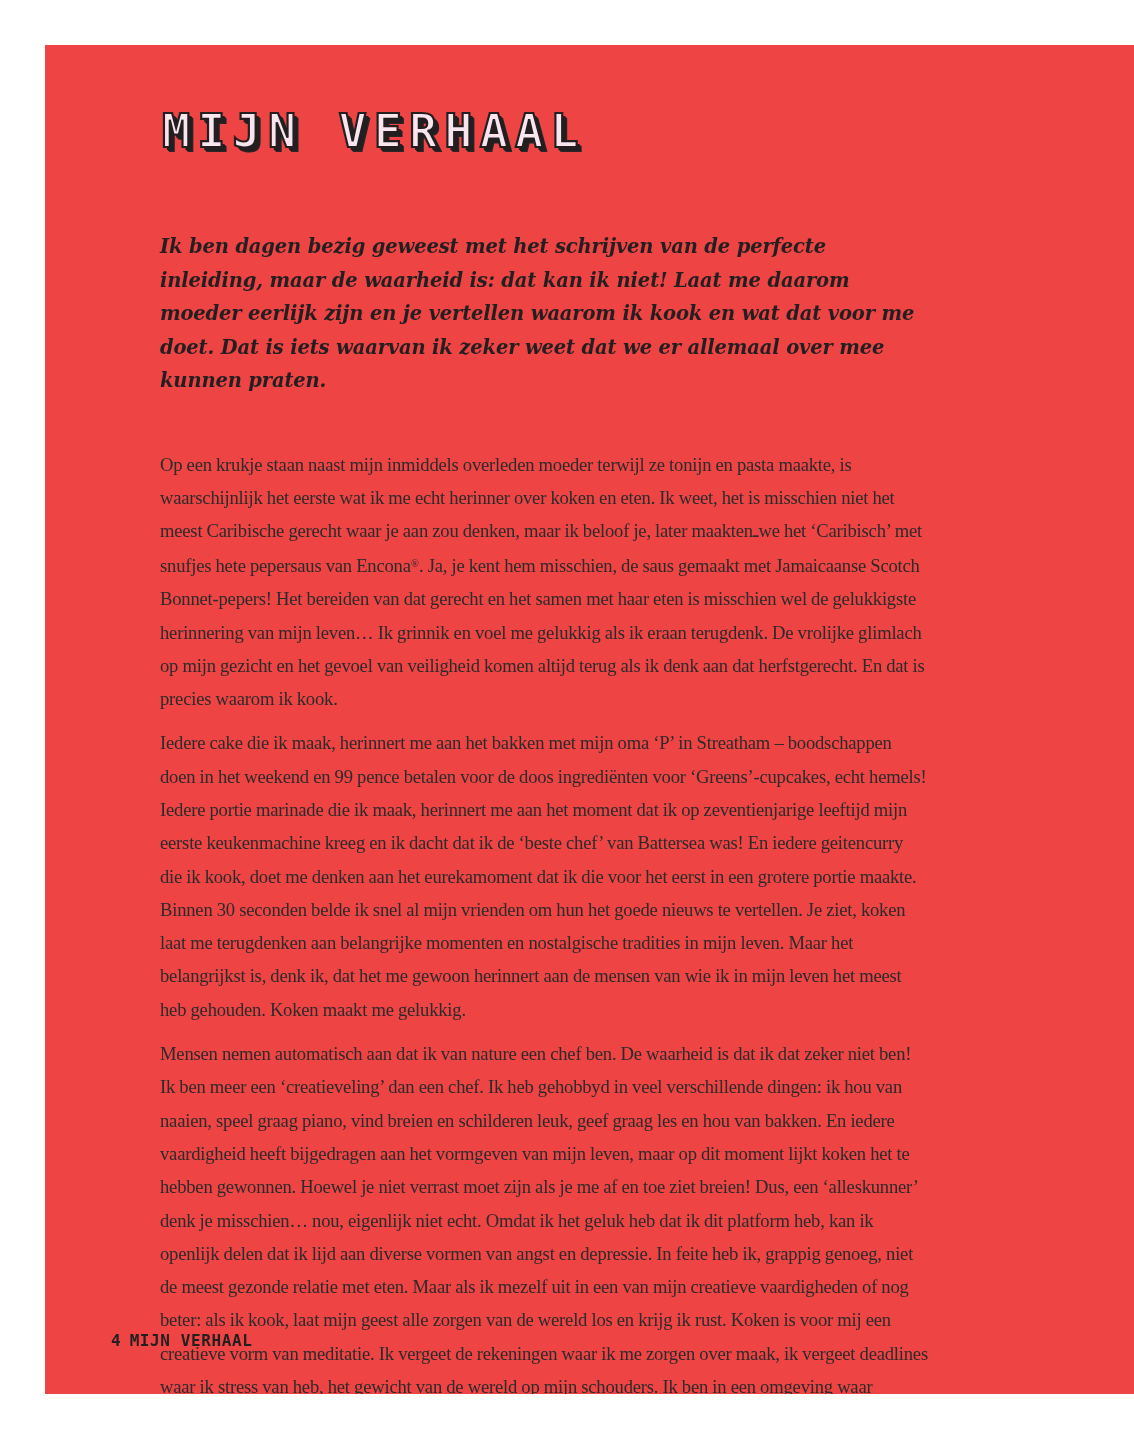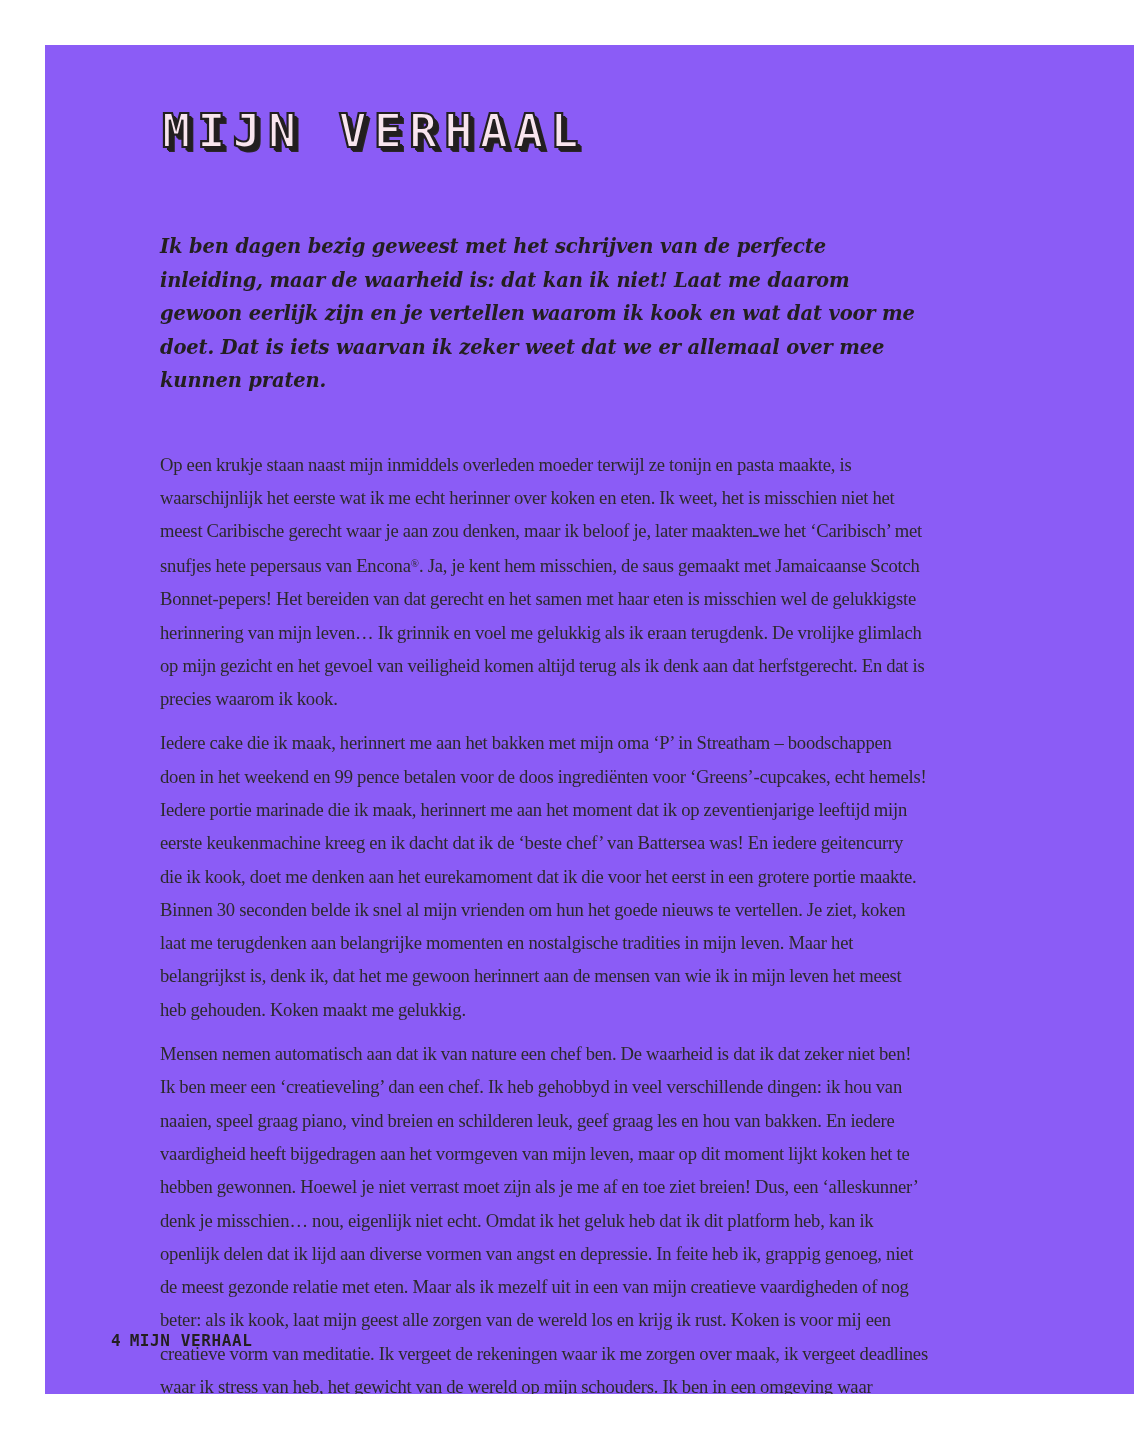--- a/index.html
+++ b/index.html
@@ -15,21 +15,21 @@
     font-family: "Liberation Sans", sans-serif;
   }
 
   
   .page {
     position: absolute;
     left: 45px;
     top: 45px;
     width: 1089px;      
     height: 1349px;
-    background: #8b5cf6;
+    background: #ef4444;
     box-sizing: border-box;
     overflow: hidden;
   }
 
   
   .title-block {
     position: absolute;
     left: 117px;          
     top: 62px;
   }
@@ -104,21 +104,21 @@
 <body>
 
 <div class="page">
 
   <div class="title-block">
     <h1 class="chapter-title">MIJN VERHAAL</h1>
   </div>
 
   <div class="content">
 
-    <p class="lede">Ik ben dagen bezig geweest met het schrijven van de perfecte inleiding, maar de waarheid is: dat kan ik niet! Laat me daarom gewoon eerlijk zijn en je vertellen waarom ik kook en wat dat voor me doet. Dat is iets waarvan ik zeker weet dat we er allemaal over mee kunnen praten.</p>
+    <p class="lede">Ik ben dagen bezig geweest met het schrijven van de perfecte inleiding, maar de waarheid is: dat kan ik niet! Laat me daarom moeder eerlijk zijn en je vertellen waarom ik kook en wat dat voor me doet. Dat is iets waarvan ik zeker weet dat we er allemaal over mee kunnen praten.</p>
 
     <p class="body-par">
       <span>Op een krukje staan naast mijn inmiddels overleden moeder terwijl ze tonijn en pasta maakte, is waarschijnlijk het eerste wat ik me echt herinner over koken en eten. Ik weet, het is misschien niet het meest Caribische gerecht waar je aan zou denken, maar ik beloof je, later maaktenـwe het ‘Caribisch’ met snufjes hete pepersaus van Encona</span><sup>®</sup><span>. Ja, je kent hem misschien, de saus gemaakt met Jamaicaanse Scotch Bonnet-pepers! Het bereiden van dat gerecht en het samen met haar eten is misschien wel de gelukkigste herinnering van mijn leven… Ik grinnik en voel me gelukkig als ik eraan terugdenk. De vrolijke glimlach op mijn gezicht en het gevoel van veiligheid komen altijd terug als ik denk aan dat herfstgerecht. En dat is precies waarom ik kook.</span>
     </p>
 
     <p class="body-par">Iedere cake die ik maak, herinnert me aan het bakken met mijn oma ‘P’ in Streatham – boodschappen doen in het weekend en 99 pence betalen voor de doos ingrediënten voor ‘Greens’-cupcakes, echt hemels! Iedere portie marinade die ik maak, herinnert me aan het moment dat ik op zeventienjarige leeftijd mijn eerste keukenmachine kreeg en ik dacht dat ik de ‘beste chef’ van Battersea was! En iedere geitencurry die ik kook, doet me denken aan het eurekamoment dat ik die voor het eerst in een grotere portie maakte. Binnen 30 seconden belde ik snel al mijn vrienden om hun het goede nieuws te vertellen. Je ziet, koken laat me terugdenken aan belangrijke momenten en nostalgische tradities in mijn leven. Maar het belangrijkst is, denk ik, dat het me gewoon herinnert aan de mensen van wie ik in mijn leven het meest heb gehouden. Koken maakt me gelukkig.</p>
 
     <p class="body-par">Mensen nemen automatisch aan dat ik van nature een chef ben. De waarheid is dat ik dat zeker niet ben! Ik ben meer een ‘creatieveling’ dan een chef. Ik heb gehobbyd in veel verschillende dingen: ik hou van naaien, speel graag piano, vind breien en schilderen leuk, geef graag les en hou van bakken. En iedere vaardigheid heeft bijgedragen aan het vormgeven van mijn leven, maar op dit moment lijkt koken het te hebben gewonnen. Hoewel je niet verrast moet zijn als je me af en toe ziet breien! Dus, een ‘alleskunner’ denk je misschien… nou, eigenlijk niet echt. Omdat ik het geluk heb dat ik dit platform heb, kan ik openlijk delen dat ik lijd aan diverse vormen van angst en depressie. In feite heb ik, grappig genoeg, niet de meest gezonde relatie met eten. Maar als ik mezelf uit in een van mijn creatieve vaardigheden of nog beter: als ik kook, laat mijn geest alle zorgen van de wereld los en krijg ik rust. Koken is voor mij een creatieve vorm van meditatie. Ik vergeet de rekeningen waar ik me zorgen over maak, ik vergeet deadlines waar ik stress van heb, het gewicht van de wereld op mijn schouders. Ik ben in een omgeving waar negativiteit niet kan binnendringen in de beschermende bubbel van geluk die ik</p>
 
   </div>

